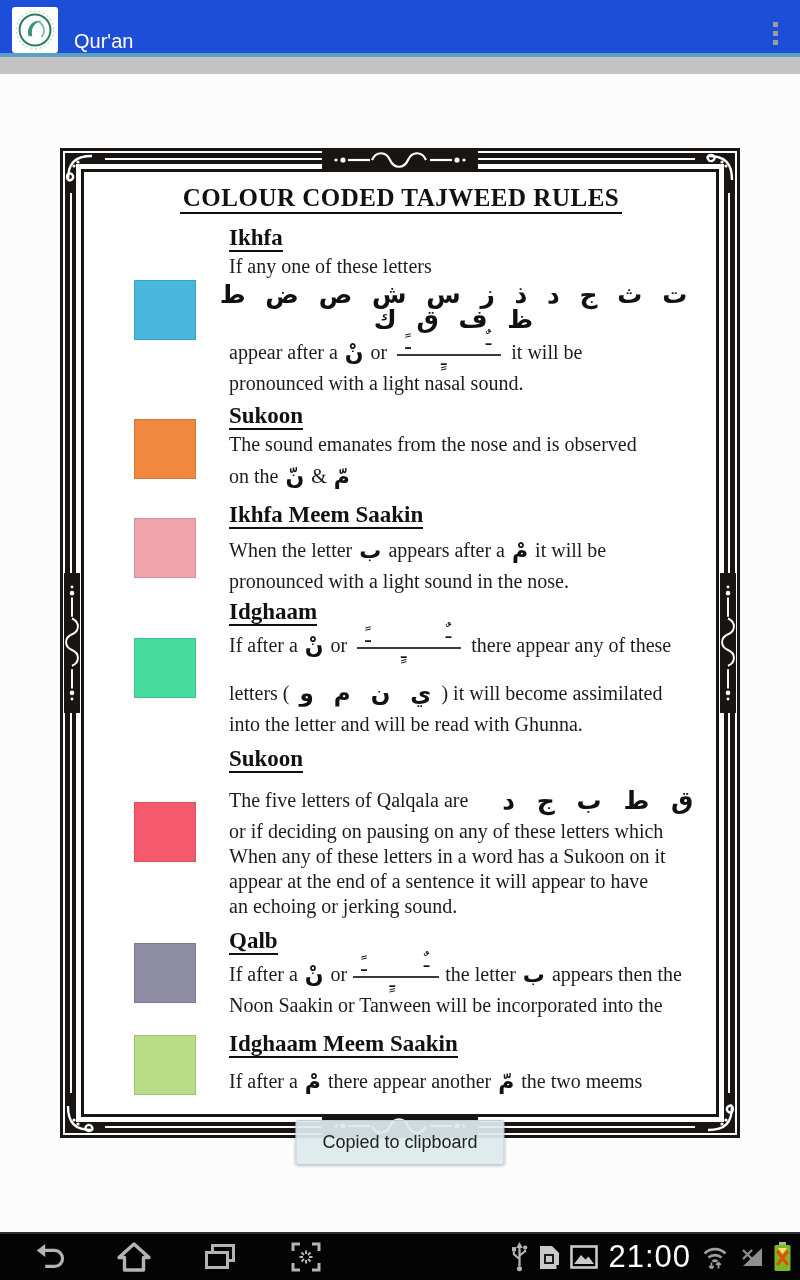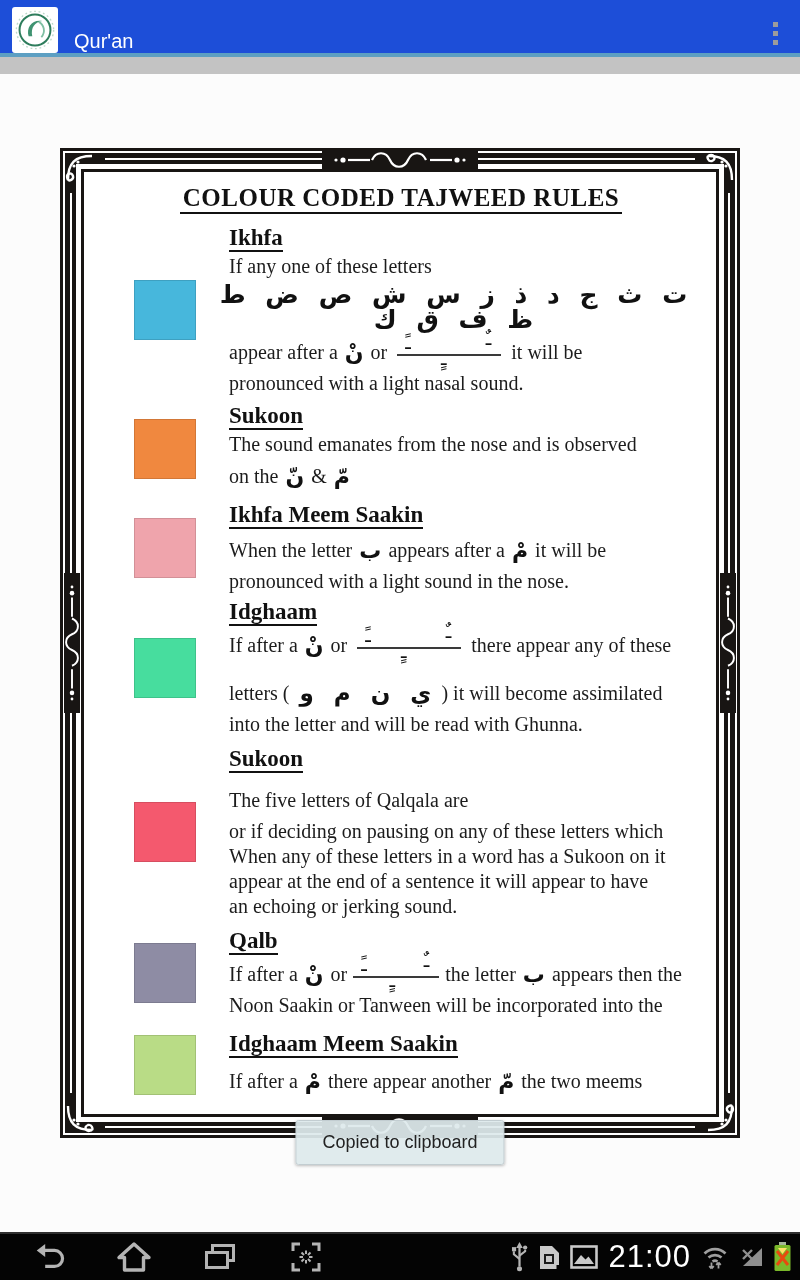--- a/index.html
+++ b/index.html
@@ -298,20 +298,21 @@
               <div>into the letter and will be read with Ghunna.</div>
             </div>
           </div>
 
           <div class="section mt8">
             <div class="sw" style="background-color: rgb(244, 89, 110);"></div>
             <div class="stext">
               <div class="shead"><span>Sukoon</span></div>
               <div class="tall mt8">
                 <span>The five letters of Qalqala are</span>
+                <span class="ar-inline-row">ق ط ب ج د</span>
               </div>
               <div>or if deciding on pausing on any of these letters which</div>
               <div>When any of these letters in a word has a Sukoon on it</div>
               <div>appear at the end of a sentence it will appear to have</div>
               <div>an echoing or jerking sound.</div>
             </div>
           </div>
 
           <div class="section mt8">
             <div class="sw" style="background-color: rgb(142, 140, 164);"></div>

